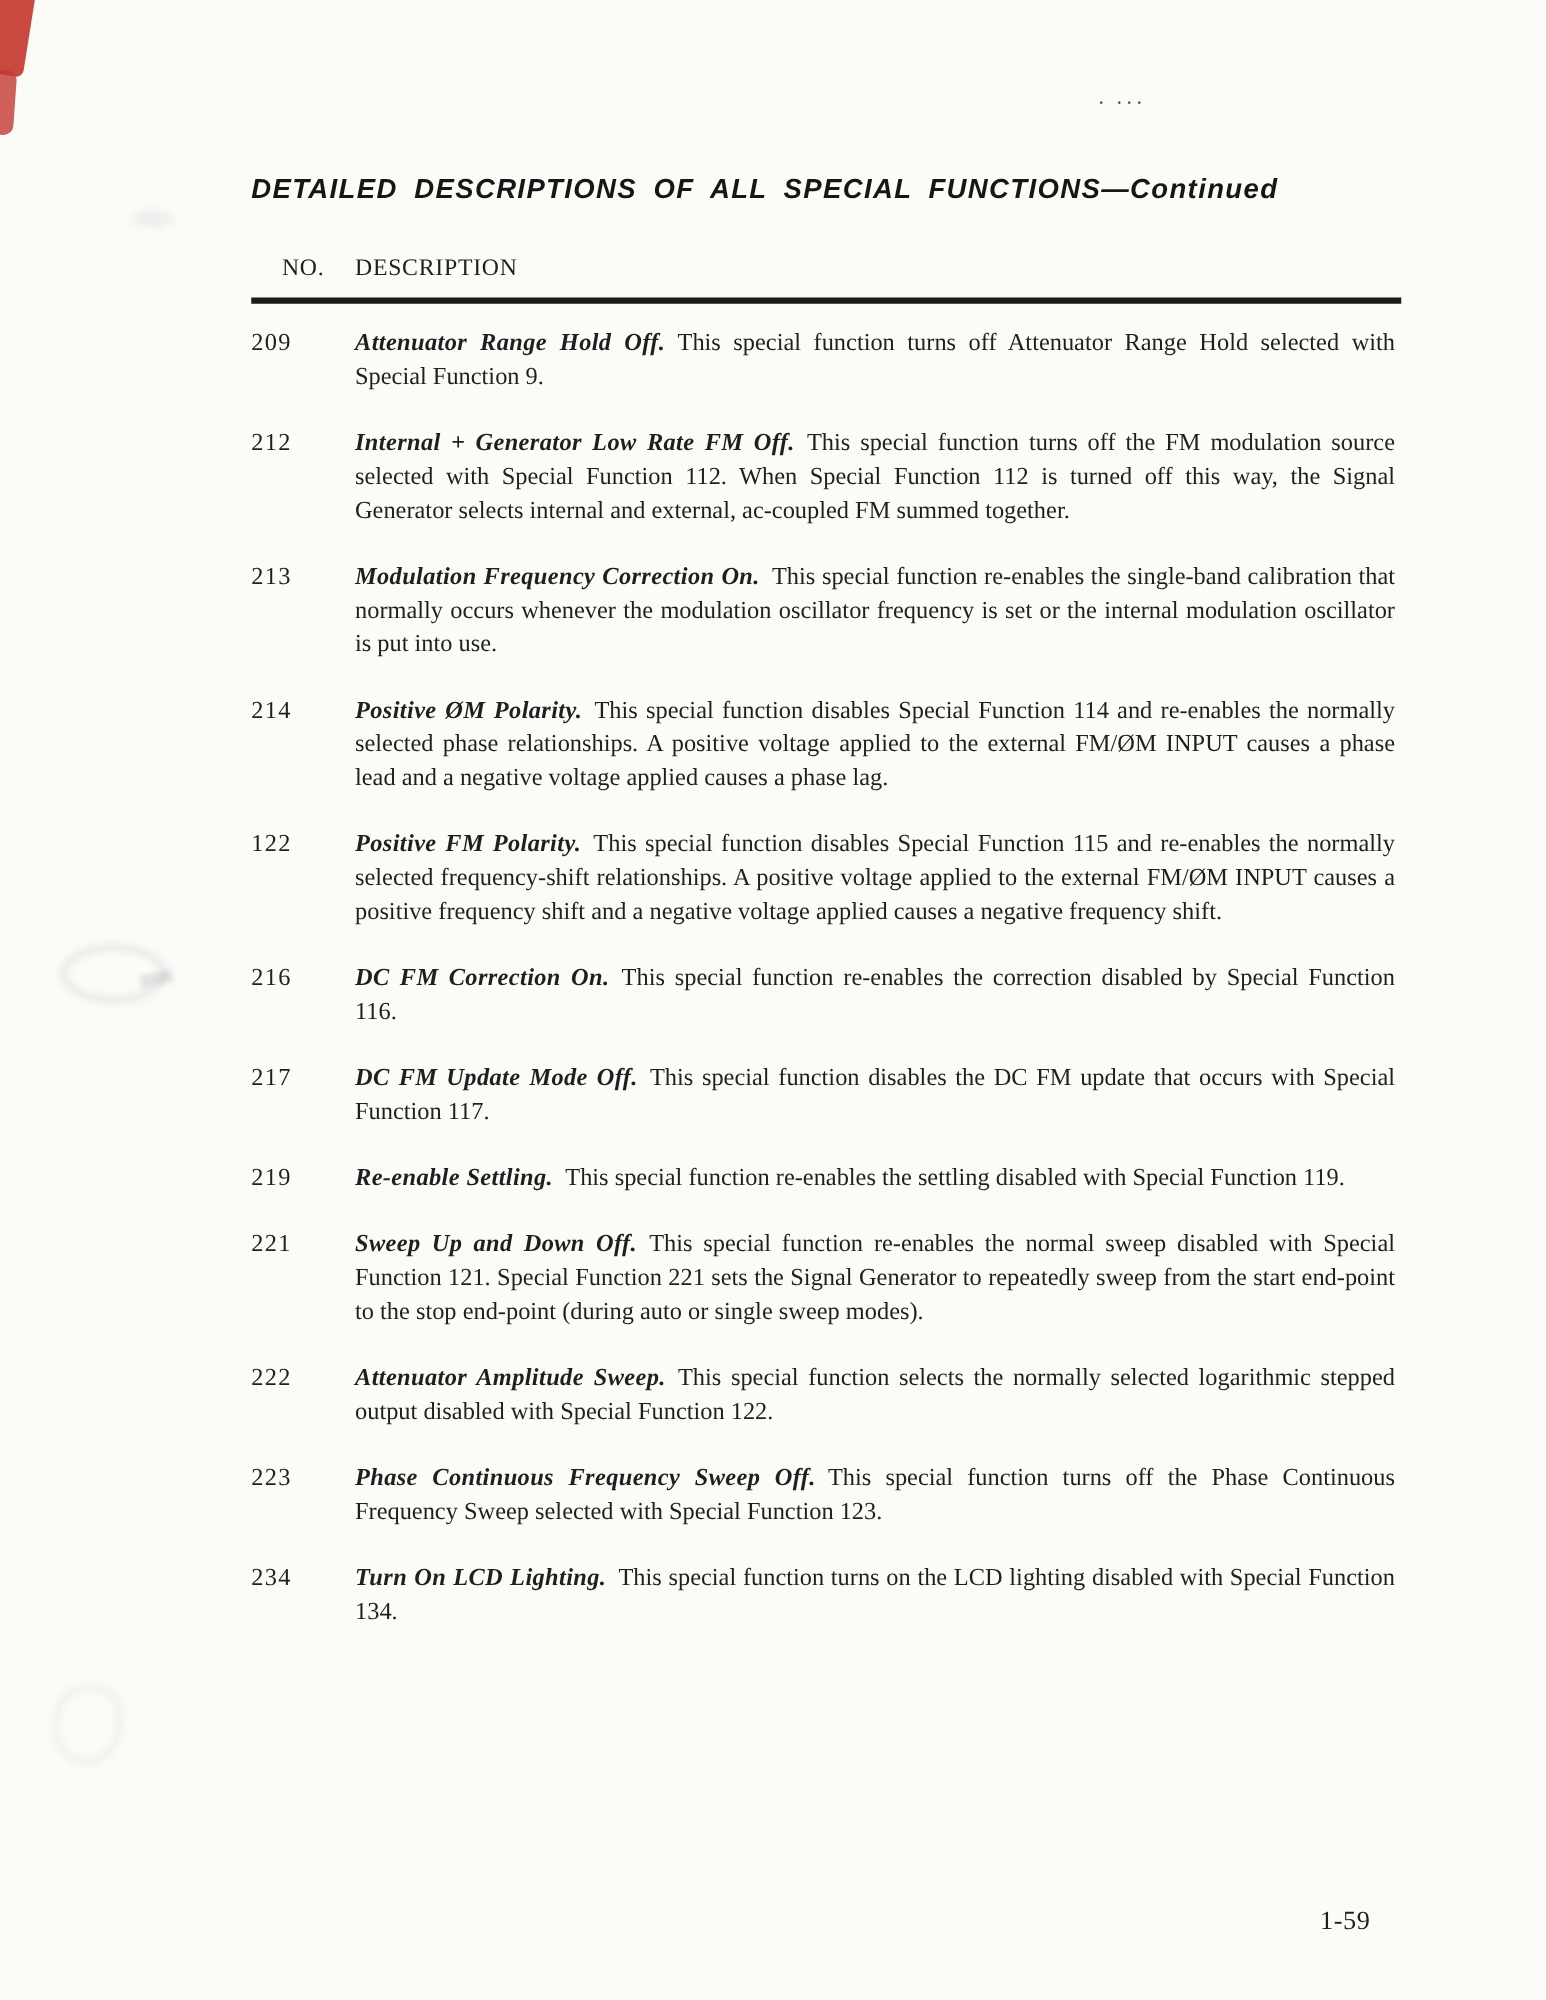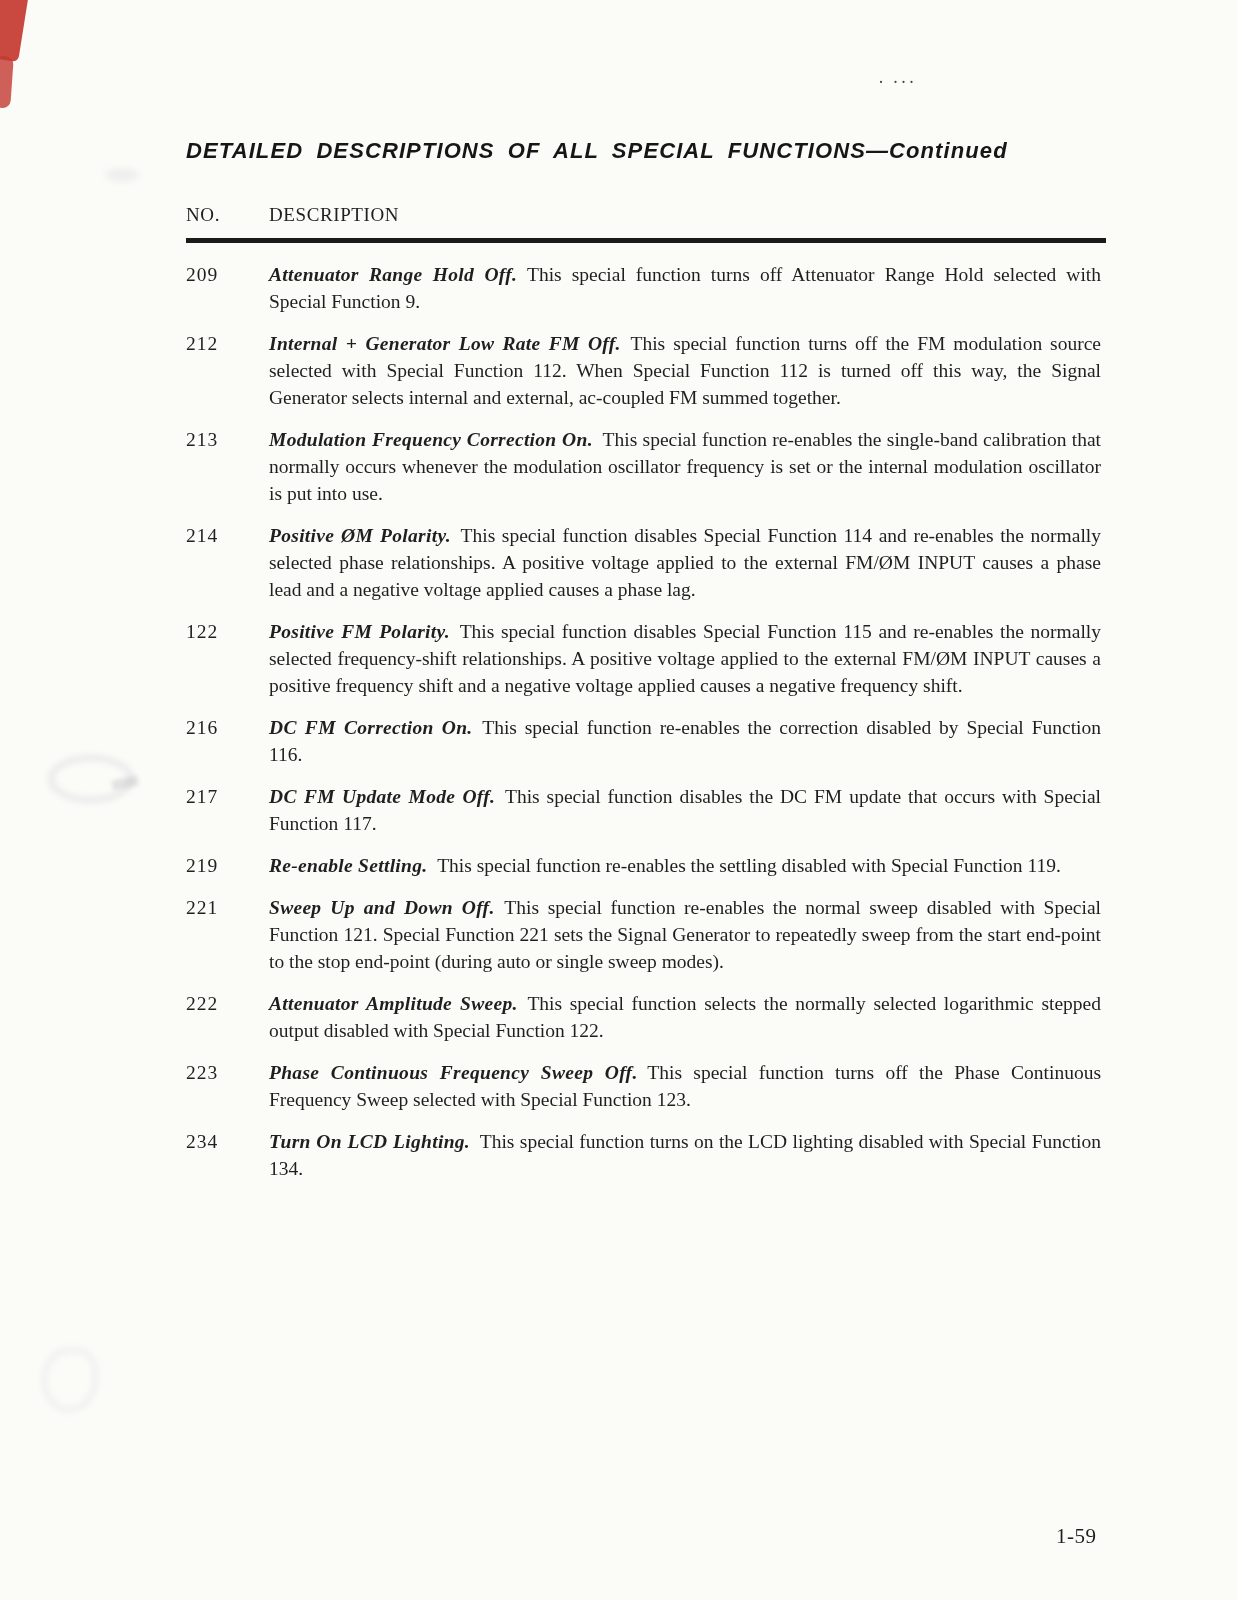--- a/index.html
+++ b/index.html
@@ -12,55 +12,55 @@
   body{
     position:relative;
     background:var(--paper);
     color:var(--ink);
     font-family:"Liberation Serif", serif;
     overflow:hidden;
   }
 
   .page{
     position:absolute;
-    left:186px;
+    left:201px;
     top:138px;
     width:920px;
   }
 
   .doc-title{
     font-family:"Liberation Sans", sans-serif;
     font-weight:700;
     font-style:italic;
     font-size:22px;
     letter-spacing:1.1px;
     word-spacing:6px;
     color:#161616;
   }
 
   .col-headers{
     display:flex;
     margin-top:40px;
     font-size:19px;
     letter-spacing:0.6px;
   }
-  .col-headers .no-col{width:83px;}
+  .col-headers .no-col{width:83px;text-align:center;}
 
   .rule{
     margin-top:12px;
     height:5px;
     background:#1b1b1b;
     width:920px;
   }
 
   .entries{
     margin-top:18px;
     display:flex;
     flex-direction:column;
-    gap:15px;
+    gap:26px;
   }
 
   .entry{
     display:flex;
     font-size:19.5px;
     line-height:27px;
   }
   .entry .no{
     width:83px;
     flex:0 0 83px;

